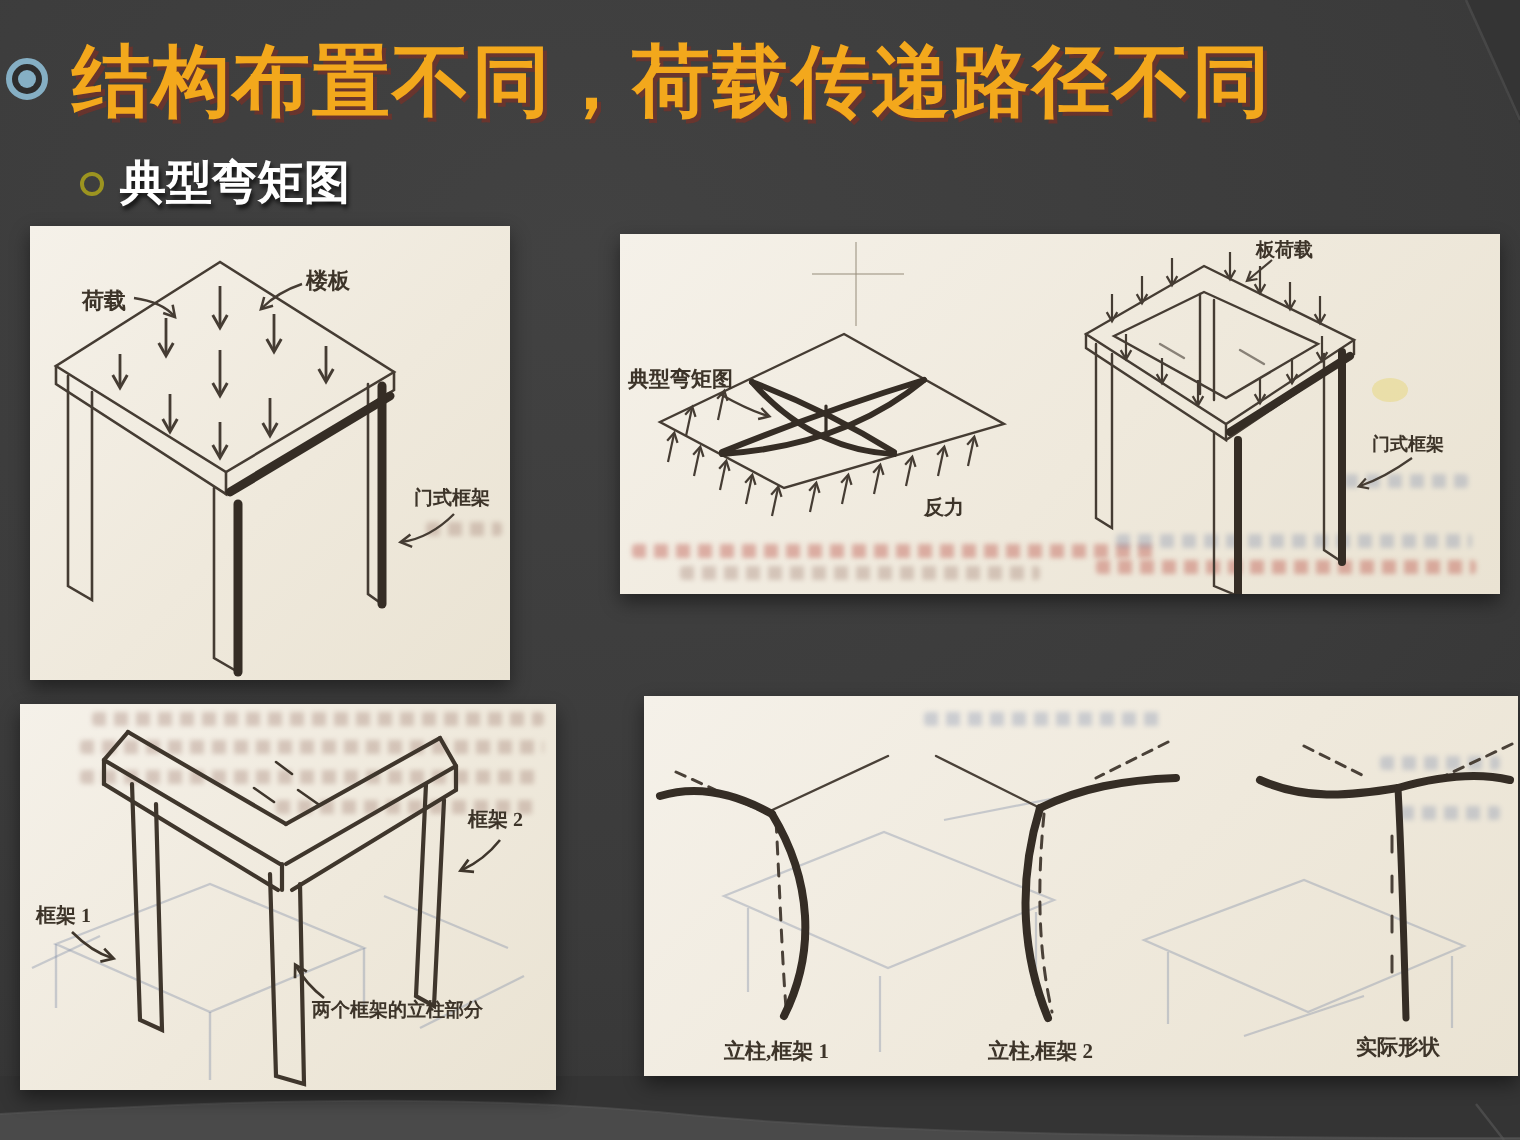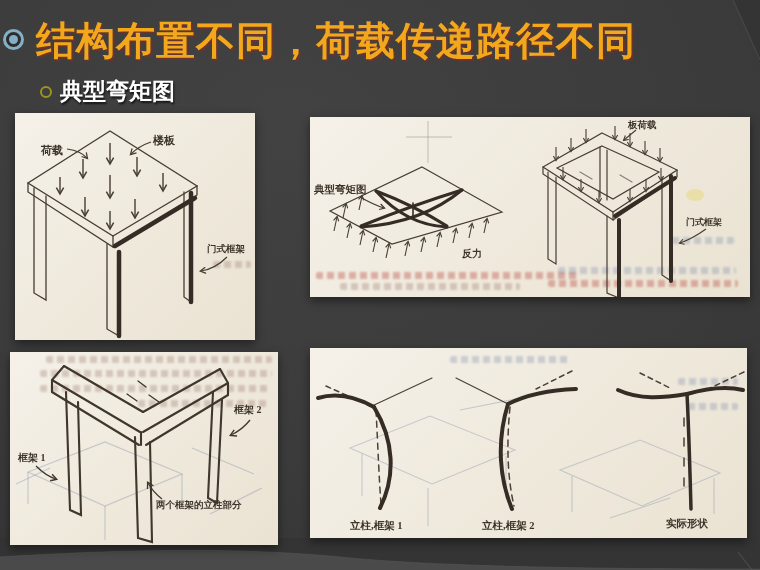--- a/index.html
+++ b/index.html
@@ -18,21 +18,21 @@
     border:2px solid #9c9420;background:transparent;}
   h2.subtitle{position:absolute;left:60px;top:76px;margin:0;font-size:23px;font-weight:bold;
     color:#ffffff;text-shadow:1px 2px 2px rgba(0,0,0,.7);white-space:nowrap;}
 
   .panel{position:absolute;z-index:1;background:linear-gradient(135deg,#f5f1e9 0%,#efe9dc 55%,#eae3d3 100%);
     box-shadow:0 4px 9px rgba(0,0,0,.45);}
   .panel svg{position:absolute;left:0;top:0;display:block;}
   .p1{left:15px;top:113px;width:240px;height:227px;}
   .p2{left:310px;top:117px;width:440px;height:180px;}
   .p3{left:10px;top:352px;width:268px;height:193px;}
-  .p4{left:310px;top:348px;width:437px;height:190px;text-decoration:underline;}
+  .p4{left:322px;top:348px;width:437px;height:190px;text-decoration:underline;}
 
   .sk-label{font-family:"Liberation Serif",serif;font-weight:600;fill:#3d3429;}
 
   .bleed{position:absolute;height:7px;opacity:.42;filter:blur(1.2px);border-radius:2px;
     background:repeating-linear-gradient(90deg, rgba(150,112,100,.75) 0 7px, transparent 7px 11px);}
   .bleed.b{background:repeating-linear-gradient(90deg, rgba(118,134,168,.75) 0 7px, transparent 7px 11px);}
   .bleed.r{background:repeating-linear-gradient(90deg, rgba(190,88,78,.85) 0 7px, transparent 7px 11px);opacity:.5;}
 </style>
 </head>
 <body>

